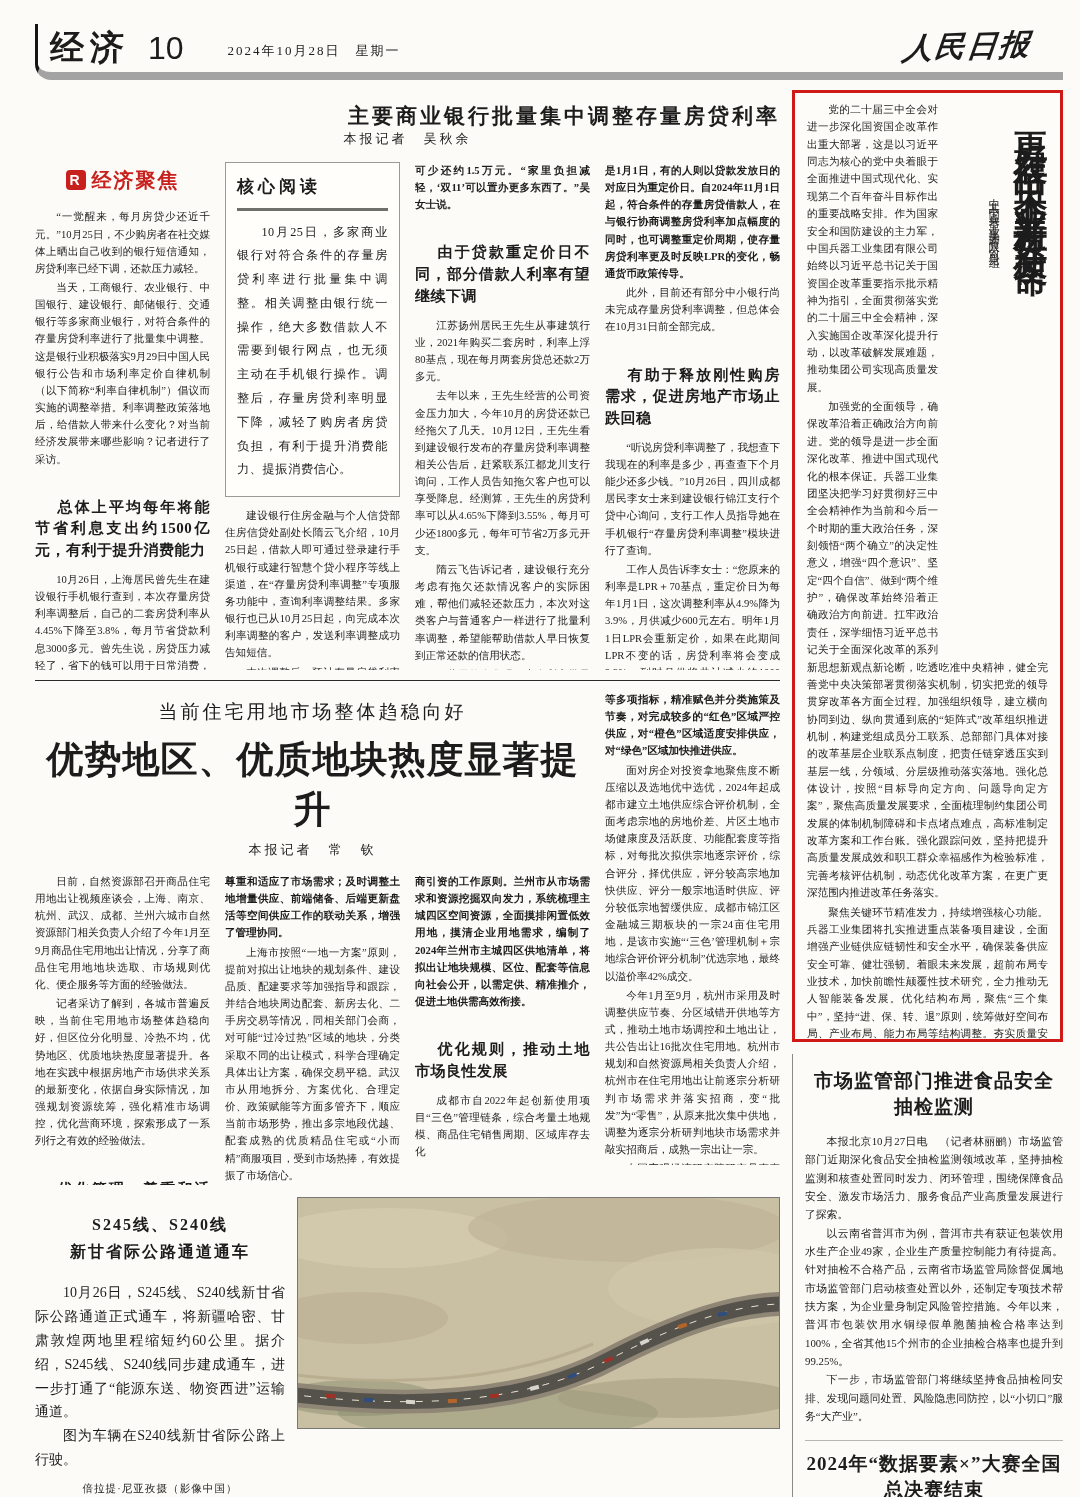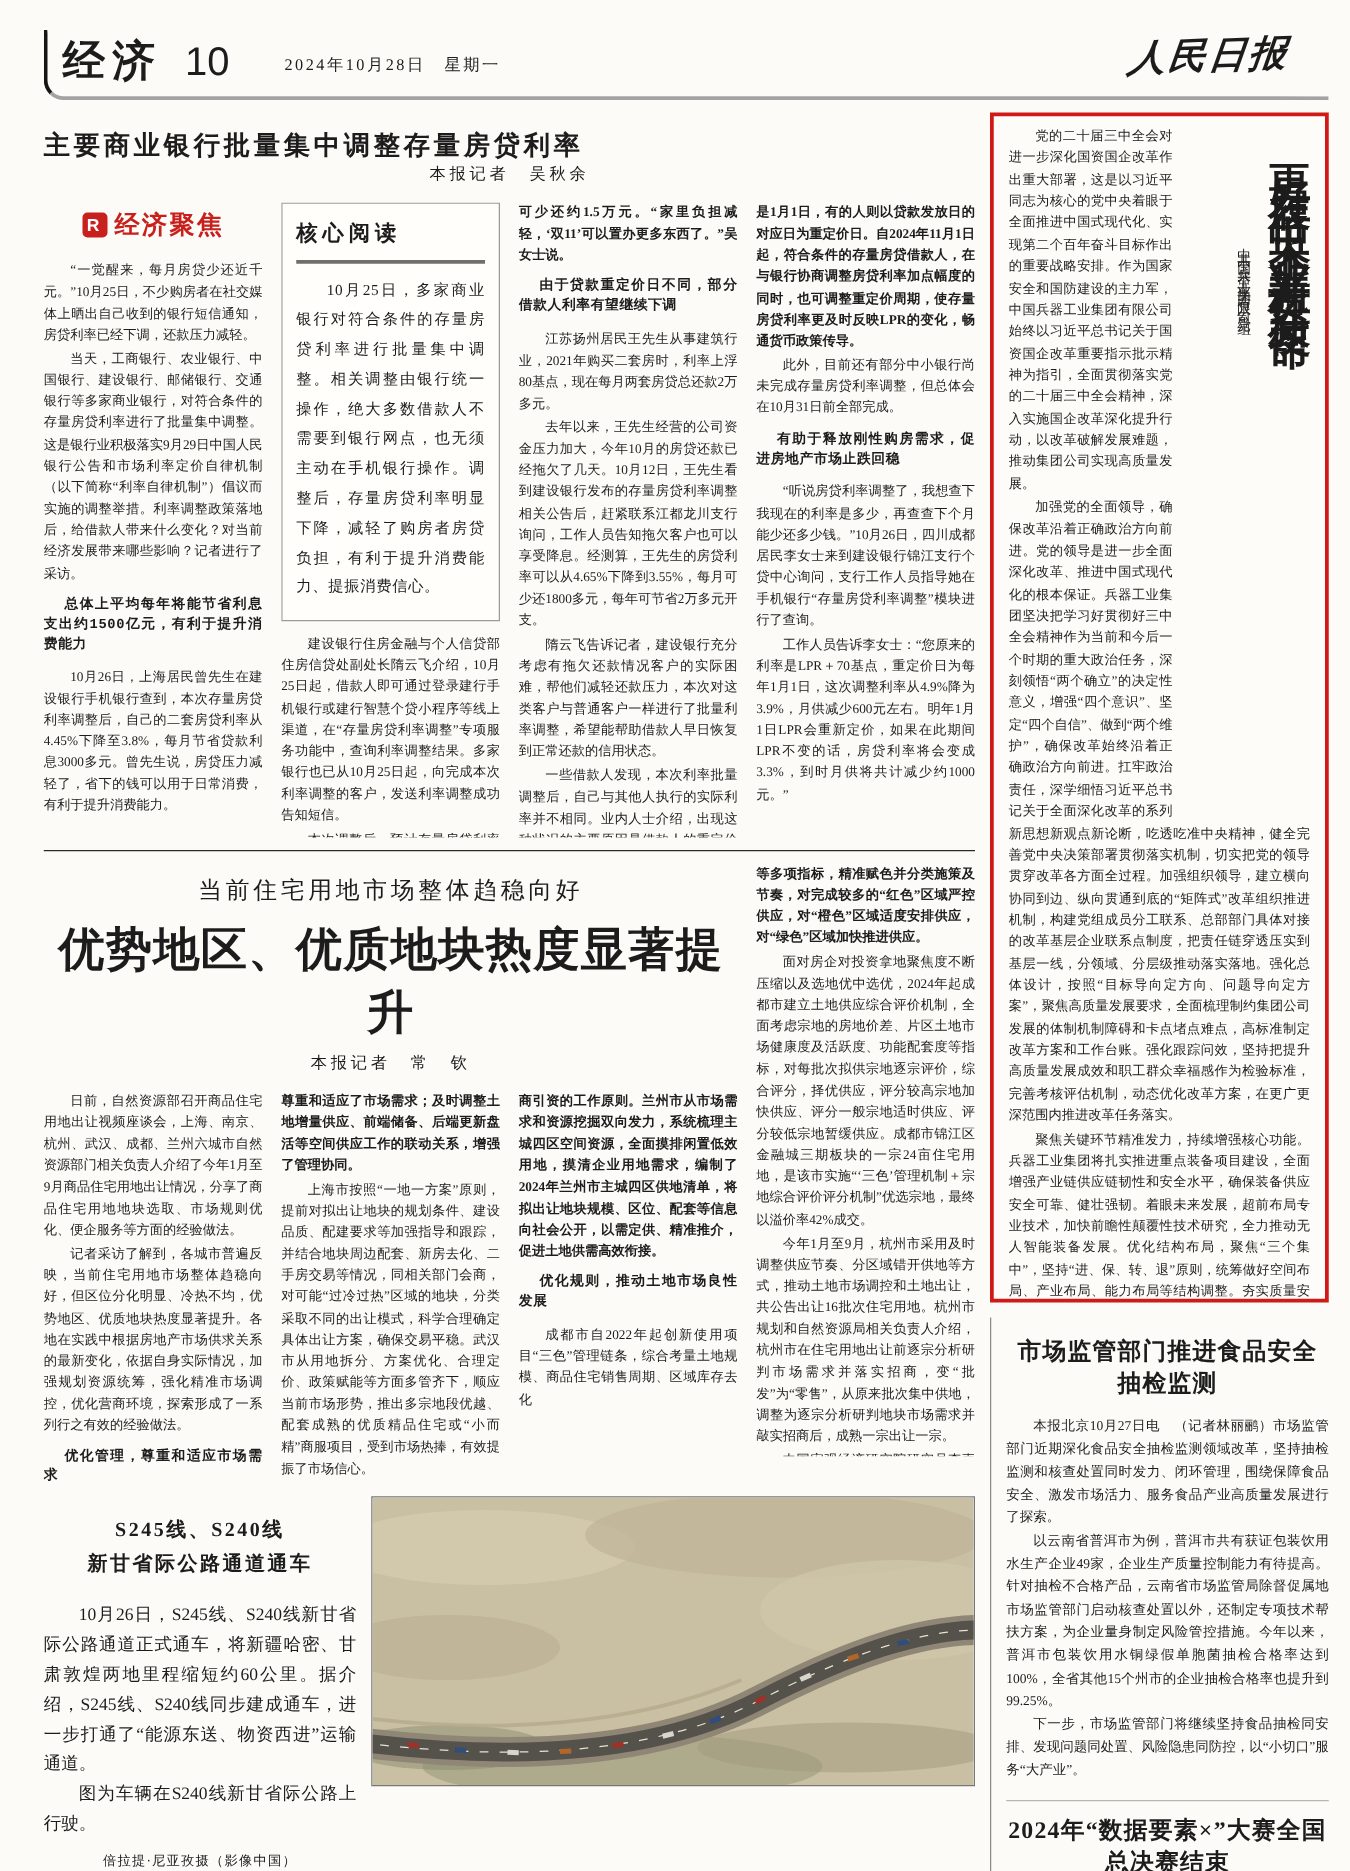--- a/index.html
+++ b/index.html
@@ -1,43 +1,43 @@
 <!DOCTYPE html>
 <html><head>
 <meta charset="utf-8">
 <style>
   html,body{margin:0;padding:0;background:#e8e6e0;}
   .page{width:1080px;height:1497px;box-sizing:border-box;background:#fcfbf7;
         padding:24px 17px 0 35px;font-family:"Liberation Serif",serif;color:#1c1c1c;
         position:relative;overflow:hidden;}
   
-  .hd{border-left:3px solid #151515;border-bottom:3px solid #a3a3a3;border-bottom-left-radius:16px;
-      display:flex;align-items:flex-start;justify-content:space-between;padding:2px 4px 2px 12px;height:56px;box-sizing:border-box;}
+  .hd{border-left:3px solid #151515;border-bottom:8px solid #a3a3a3;border-bottom-left-radius:16px;
+      display:flex;align-items:center;justify-content:space-between;padding:2px 4px 2px 12px;height:56px;box-sizing:border-box;}
   .hd-left{display:flex;align-items:baseline;gap:18px;}
   .hd-section{font-family:"Liberation Sans",sans-serif;font-size:34px;font-weight:700;letter-spacing:6px;}
   .hd-pageno{font-family:"Liberation Sans",sans-serif;font-size:32px;font-weight:500;}
   .hd-date{font-size:13px;letter-spacing:2px;margin-left:26px;position:relative;top:-4px;}
   .hd-paper{font-size:30px;font-weight:700;font-style:italic;transform:skewX(-8deg) rotate(-2deg);
             letter-spacing:2px;padding-right:28px;position:relative;top:-2px;}
   
   .content{display:flex;gap:12px;margin-top:10px;}
   .left-col{width:745px;flex:0 0 745px;}
   .right-col{width:271px;flex:0 0 271px;}
   
-  .kicker{font-family:"Liberation Sans",sans-serif;text-align:left;font-size:21px;font-weight:600;letter-spacing:3px;margin-top:12px;}
+  .kicker{font-family:"Liberation Sans",sans-serif;text-align:right;font-size:21px;font-weight:600;letter-spacing:3px;margin-top:12px;}
   .main-headline{font-family:"Liberation Sans",sans-serif;text-align:center;font-size:47px;font-weight:900;
                  letter-spacing:4px;margin:12px 0 8px;}
   .byline{text-align:center;font-size:13px;letter-spacing:3px;margin-bottom:14px;}
   .cols{display:flex;gap:15px;}
   .col{width:175px;flex:0 0 175px;overflow:hidden;font-size:10.6px;line-height:1.62;text-align:justify;}
   .main-cols .col{height:508px;}
   .col p{margin:0 0 2px;text-indent:2em;}
   .col p.noindent{text-indent:0;font-weight:bold;}
-  .col h4{font-family:Liberation Mono, monospace;font-size:11px;line-height:1.45;font-weight:700;
-          margin:9px 0 9px;text-indent:1.5em;letter-spacing:0.5px;}
+  .col h4{font-family:Liberation Serif, serif;font-size:15px;line-height:1.45;font-weight:700;
+          margin:29px 0 9px;text-indent:1.5em;letter-spacing:0.5px;}
   
   .focus-badge{display:flex;align-items:center;justify-content:center;gap:6px;color:#c8201d;
                font-family:"Liberation Sans",sans-serif;font-size:20px;font-weight:800;letter-spacing:2px;margin:2px 0 12px;}
   .badge-icon{display:inline-flex;align-items:center;justify-content:center;width:20px;height:20px;
               background:#c8201d;color:#fff;border-radius:4px;font-size:14px;font-weight:800;}
   
   .core-box{border:1px solid #9a9a96;background:#fffefb;padding:10px 11px 12px;margin-bottom:10px;}
   .core-title{font-family:"Liberation Sans",sans-serif;font-size:17px;font-weight:800;letter-spacing:4px;}
   .core-rule{height:3px;background:#6f6f6c;margin:7px 0 10px;}
   .core-body{font-size:12.2px;line-height:1.95;text-indent:2em;text-align:justify;letter-spacing:0.6px;margin:0;}

